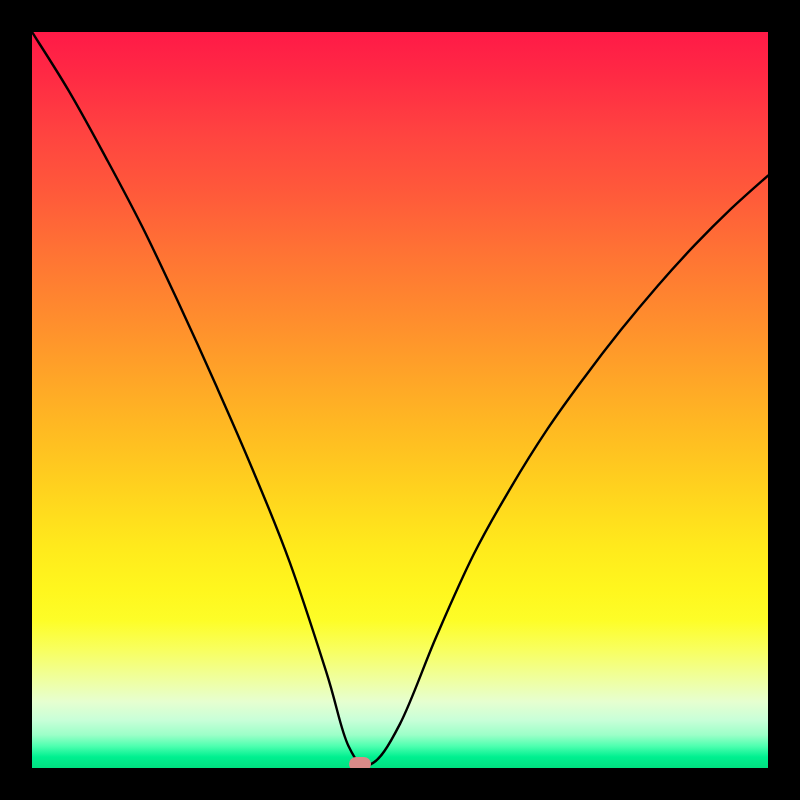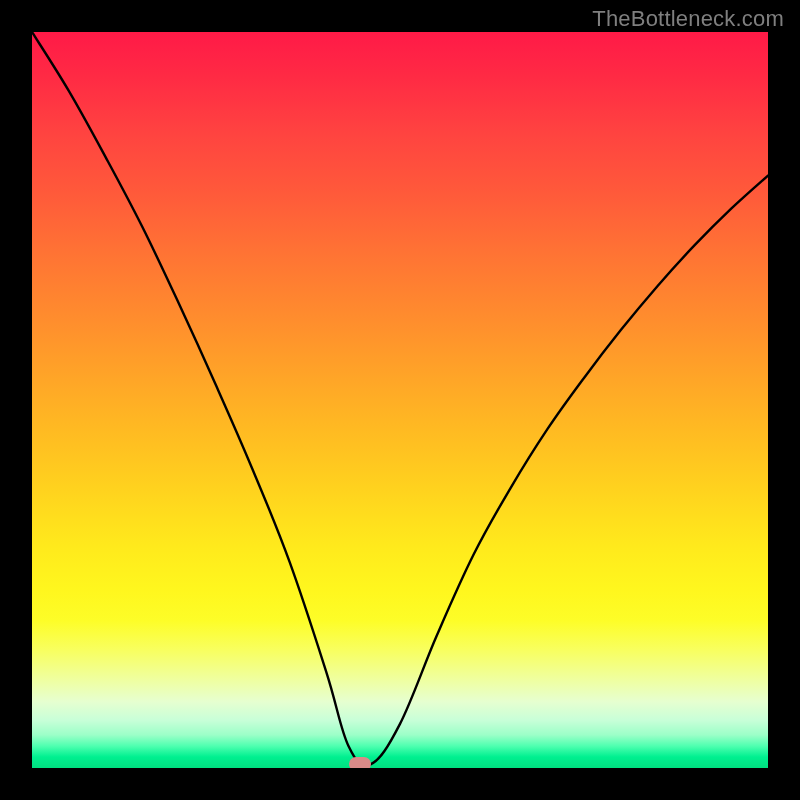--- a/index.html
+++ b/index.html
@@ -85,14 +85,13 @@
   <div class="plot">
     <div class="gradient"></div>
 
     <svg class="curve" viewBox="0 0 736 736" preserveAspectRatio="none">
       <path id="curve-path" fill="none" stroke="#000" stroke-width="2.4" stroke-linecap="round" stroke-linejoin="round" d="M 0.00 0.00 C 6.62 10.60, 23.55 36.36, 36.80 58.88 C 50.05 81.40, 60.35 100.61, 73.60 125.12 C 86.85 149.63, 97.15 168.54, 110.40 195.04 C 123.65 221.54, 133.95 243.84, 147.20 272.32 C 160.45 300.80, 170.75 323.47, 184.00 353.28 C 197.25 383.09, 207.55 406.12, 220.80 437.92 C 234.05 469.72, 244.35 493.49, 257.60 529.92 C 270.85 566.35, 283.80 607.20, 294.40 640.32 C 305.00 673.44, 308.53 697.36, 316.48 713.92 C 324.43 730.48, 329.29 736.29, 338.56 732.32 C 347.83 728.35, 356.08 715.02, 368.00 691.84 C 379.92 668.66, 391.55 633.99, 404.80 603.52 C 418.05 573.05, 428.35 549.06, 441.60 522.56 C 454.85 496.06, 465.15 478.84, 478.40 456.32 C 491.65 433.80, 501.95 417.31, 515.20 397.44 C 528.45 377.57, 538.75 363.80, 552.00 345.92 C 565.25 328.04, 575.55 314.64, 588.80 298.08 C 602.05 281.52, 612.35 269.16, 625.60 253.92 C 638.85 238.68, 649.15 227.35, 662.40 213.44 C 675.65 199.53, 685.95 189.23, 699.20 176.64 C 712.45 164.05, 729.38 149.48, 736.00 143.52"></path>
     </svg>
 
     <div class="marker" id="marker" style="left: 328.256px; top: 732.32px;"></div>
   </div>
 
-  <div class="watermark">TheBottleneck.com</div>
 </div>
 
 </body></html>

